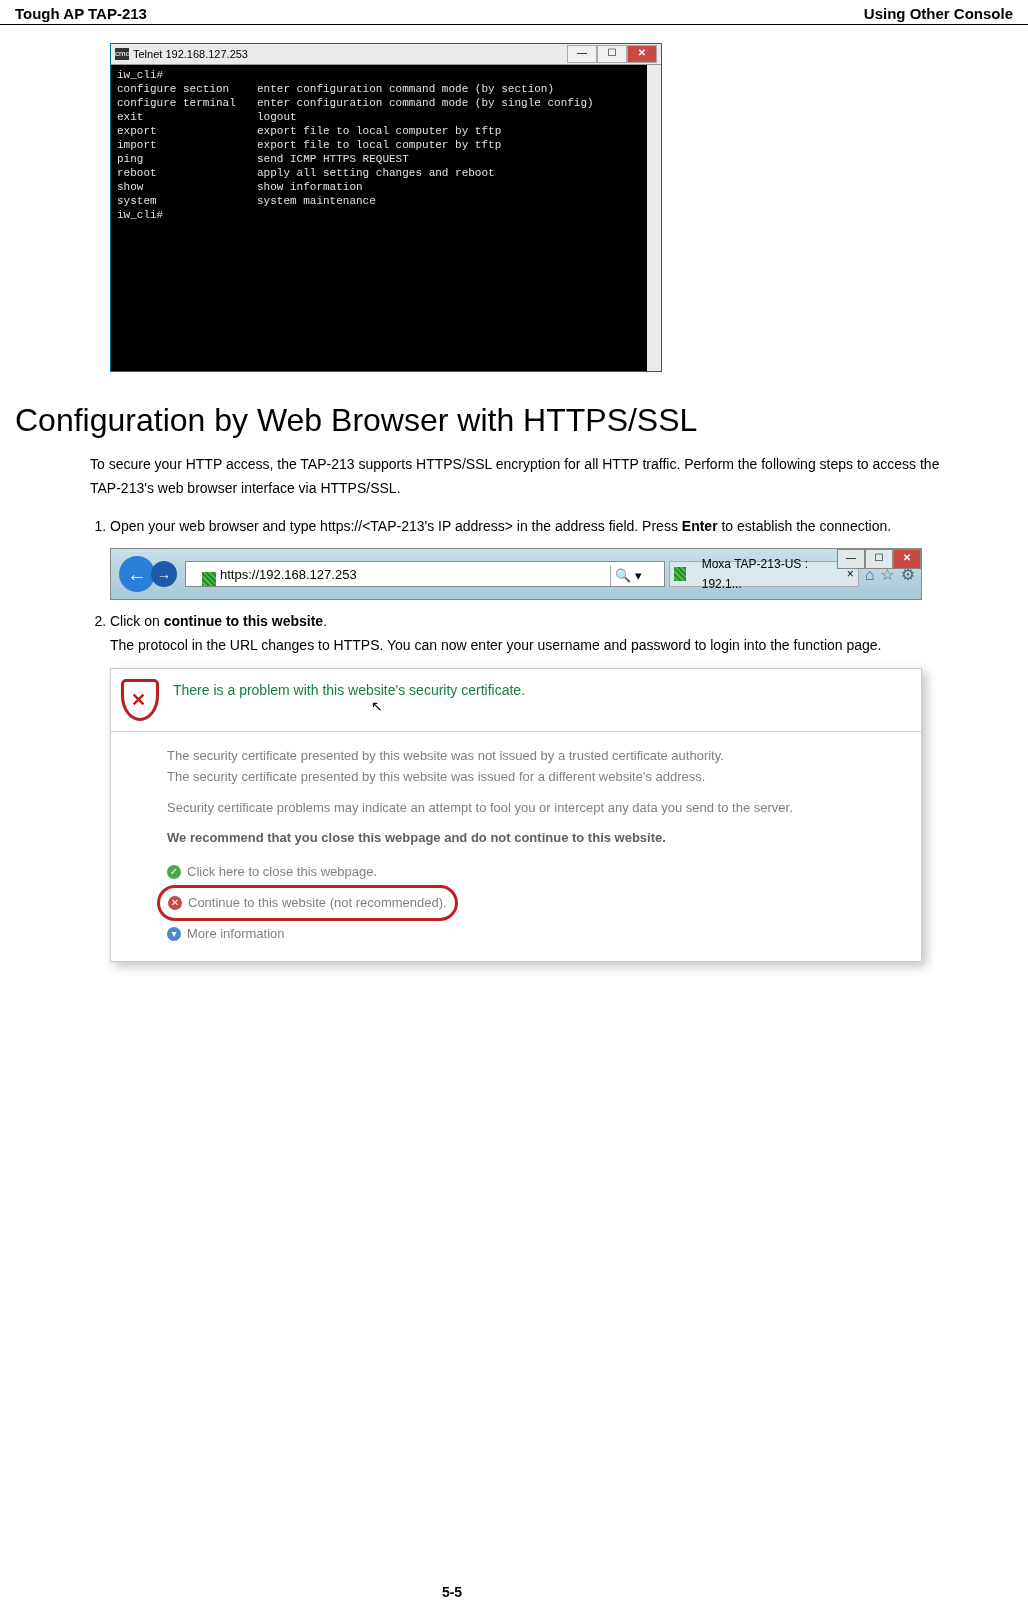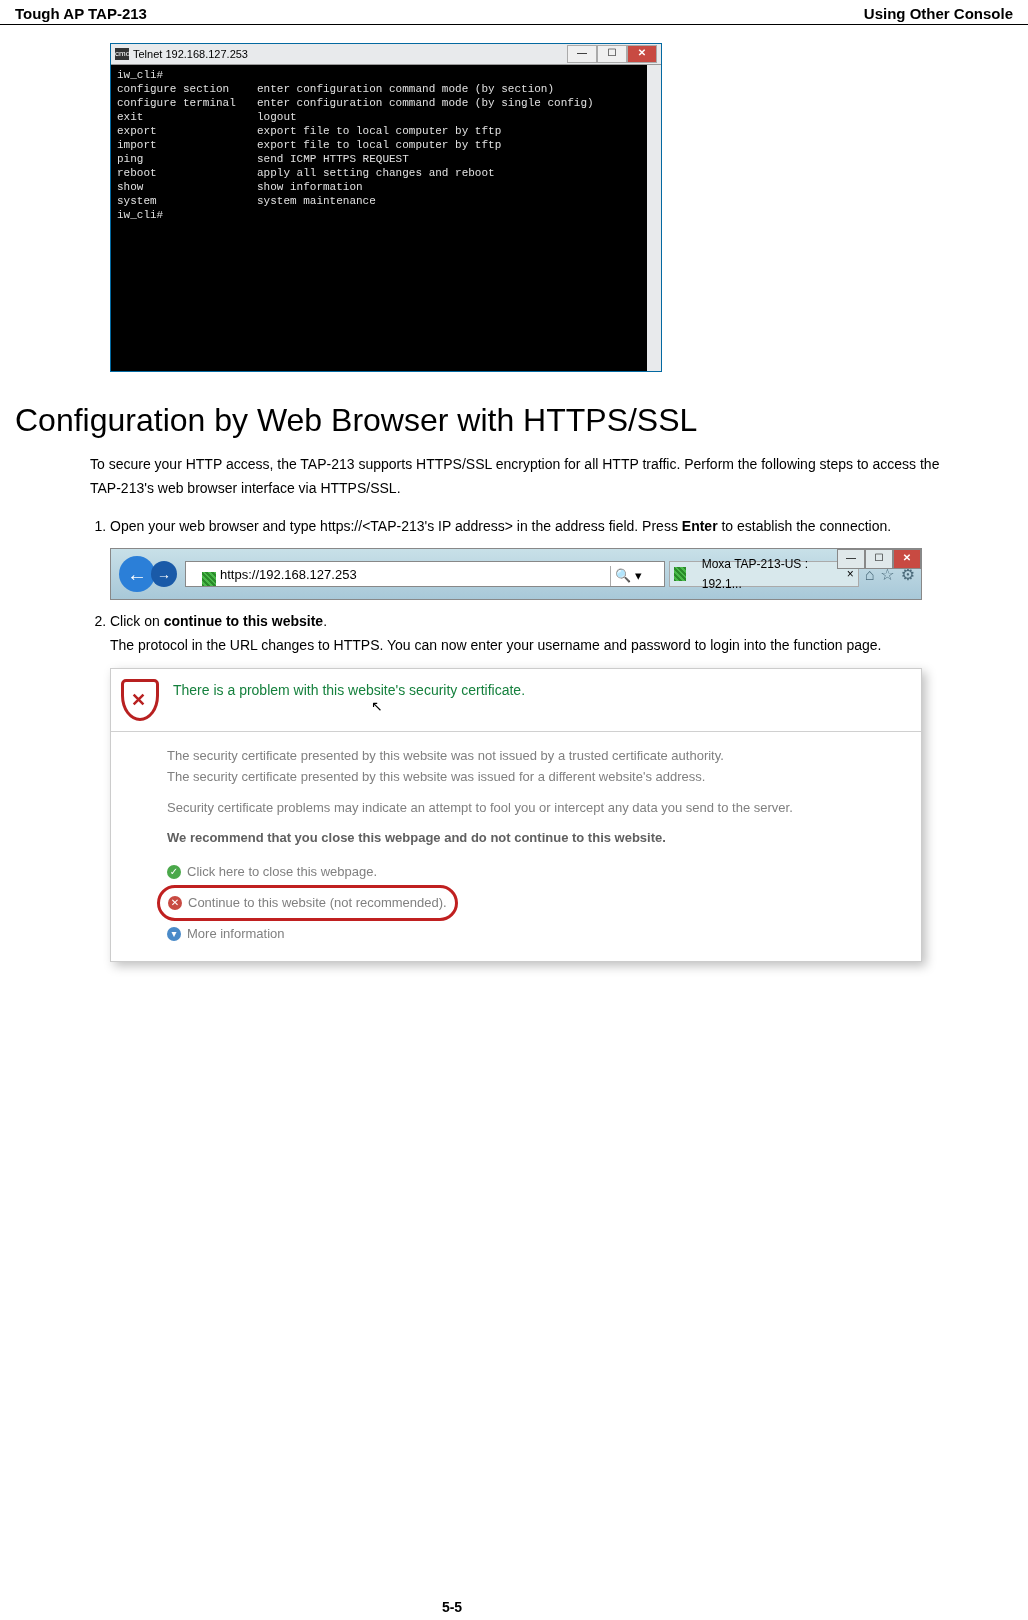--- a/index.html
+++ b/index.html
@@ -312,21 +312,21 @@
     display: inline-flex;
     align-items: center;
     gap: 6px;
     margin-left: -10px;
   }
   .footer {
     text-align: center;
     font-weight: bold;
     font-size: 14px;
     position: absolute;
-    bottom: 5px;
+    bottom: 20px;
     width: 904px;
   }
   .page-container {
     position: relative;
     width: 1028px;
     height: 1620px;
   }
   .small-stripe-icon {
     width: 14px;
     height: 14px;

